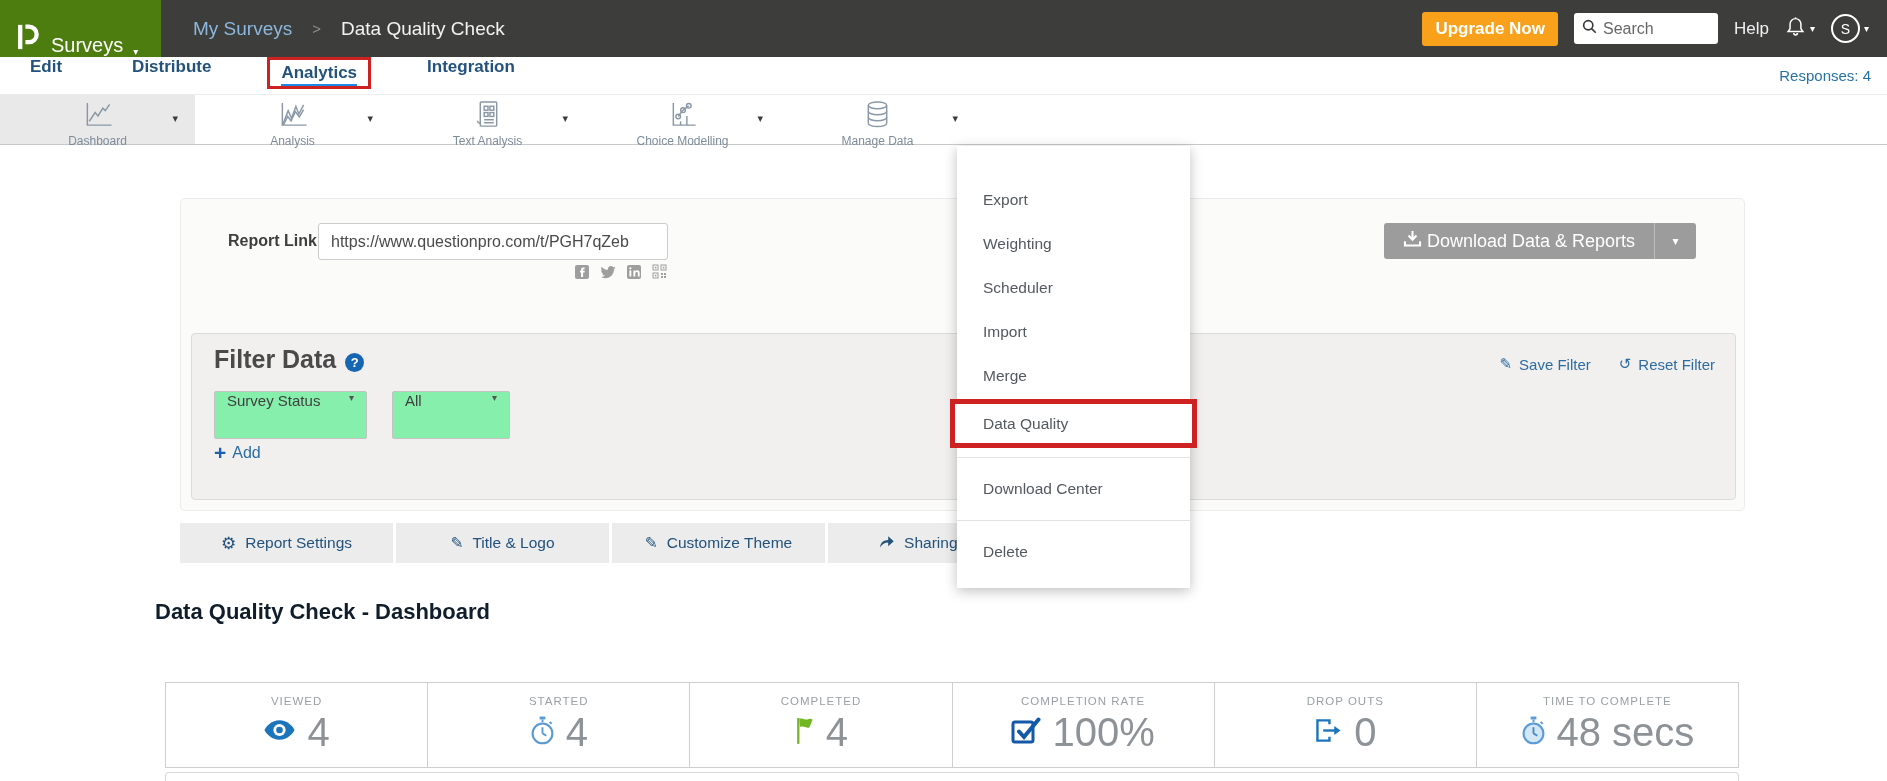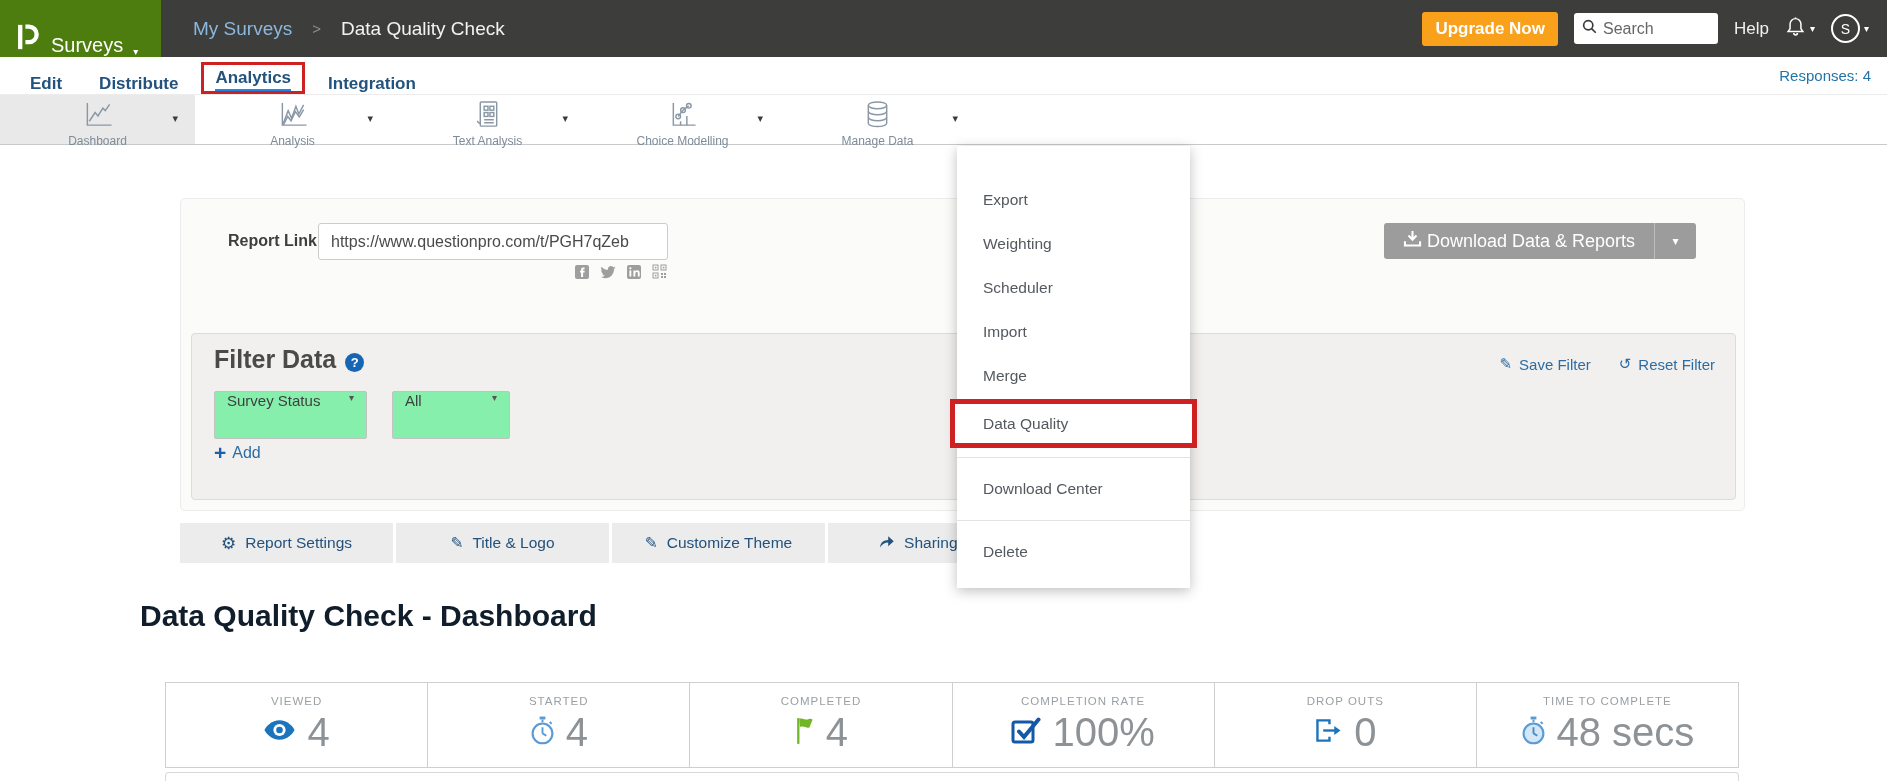--- a/index.html
+++ b/index.html
@@ -18,21 +18,21 @@
   .header-right { margin-left:auto; display:flex; align-items:center; gap:16px; margin-right:18px;padding-left:29px; }
   .upgrade { background:#f9a11b; color:#fff; font-weight:bold; font-size:17px; padding:7px 13px; border-radius:3px; border:none; font-family:inherit; cursor:pointer; }
   .searchbox { background:#fff; border-radius:3px; width:144px; height:31px; display:flex; align-items:center; padding:0 8px; gap:6px; }
   .searchbox input { border:none; outline:none; width:100%; font-size:16px; color:#333; font-family:inherit; background:transparent; }
   ::placeholder { color:#666; opacity:1; }
   .help { color:#f0f0f0; font-size:17px; cursor:pointer; }
   .icon-group { display:flex; align-items:center; gap:4px; cursor:pointer; }
   .avatar { width:29px; height:29px; border:2px solid #fff; border-radius:50%; color:#fff; display:flex; align-items:center; justify-content:center; font-size:14px; }
 
   
-  .tabs { position:absolute; top:57px; left:0; right:0; height:37px; background:#fff; display:flex; align-items:flex-end; gap:37px; padding-left:30px; }
+  .tabs { position:absolute; top:57px; left:0; right:0; height:37px; background:#fff; display:flex; align-items:flex-start; gap:70px; padding-left:30px; }
   .tab { color:#23527c; font-size:17px; font-weight:bold; cursor:pointer; white-space:nowrap; }
   .tab-frame { border:3px solid #ce2121; padding:3px 11px; margin:0 -14px; }
   .tab-underline { border-bottom:2px solid #1b87e6; padding-bottom:2px; }
   .responses { position:absolute; right:16px; top:10px; color:#2572a8; font-size:15px; }
 
   
   .toolbar { position:absolute; top:94px; left:0; right:0; height:51px; background:#fff; border-top:1px solid #ececec; border-bottom:1px solid #c9c9c9; display:flex; }
   .tool { width:195px; height:100%; position:relative; display:flex; flex-direction:column; align-items:center; justify-content:flex-start; padding-top:5px; cursor:pointer; }
   .tool.selected { background:#e9e9e9; }
   .tool-label { font-size:12px; color:#7e8c9a; margin-top:1px; }
@@ -71,21 +71,21 @@
   .flink { color:#2d6ca2; font-size:15px; display:flex; gap:7px; align-items:center; cursor:pointer; }
   .flink .gl { font-size:15px; }
 
   
   .actions { position:absolute; left:180px; top:523px; display:flex; gap:3px; }
   .action { height:40px; background:#ececec; display:flex; align-items:center; justify-content:center; gap:9px; color:#23527c; font-size:15.5px; width:213px; cursor:pointer; }
   .action:last-child { width:196px; }
   .gear-glyph { font-size:17px; line-height:17px; }
 
   
-  .page-title { position:absolute; left:140px; top:599px; font-size:30px; font-weight:bold; color:#101d2b; }
+  .page-title { position:absolute; left:155px; top:599px; font-size:22px; font-weight:bold; color:#101d2b; }
   .stats { position:absolute; left:165px; top:682px; width:1574px; height:86px; display:flex; border:1px solid #cfcfcf; background:#fff; }
   .stat { flex:1; border-left:1px solid #cfcfcf; display:flex; flex-direction:column; align-items:center; padding-top:12px; }
   .stat:first-child { border-left:none; }
   .stat-label { font-size:11.5px; color:#9aa0a5; letter-spacing:1px; }
   .stat-value { display:flex; align-items:center; gap:11px; margin-top:4px; }
   .stat-num { font-size:40px; color:#8d9297; line-height:42px; }
   .next-panel { position:absolute; left:165px; top:772px; width:1574px; height:14px; background:#fff; border:1px solid #d8d8d8; border-bottom:none; border-radius:4px 4px 0 0; }
 </style>
 </head>
 <body>

